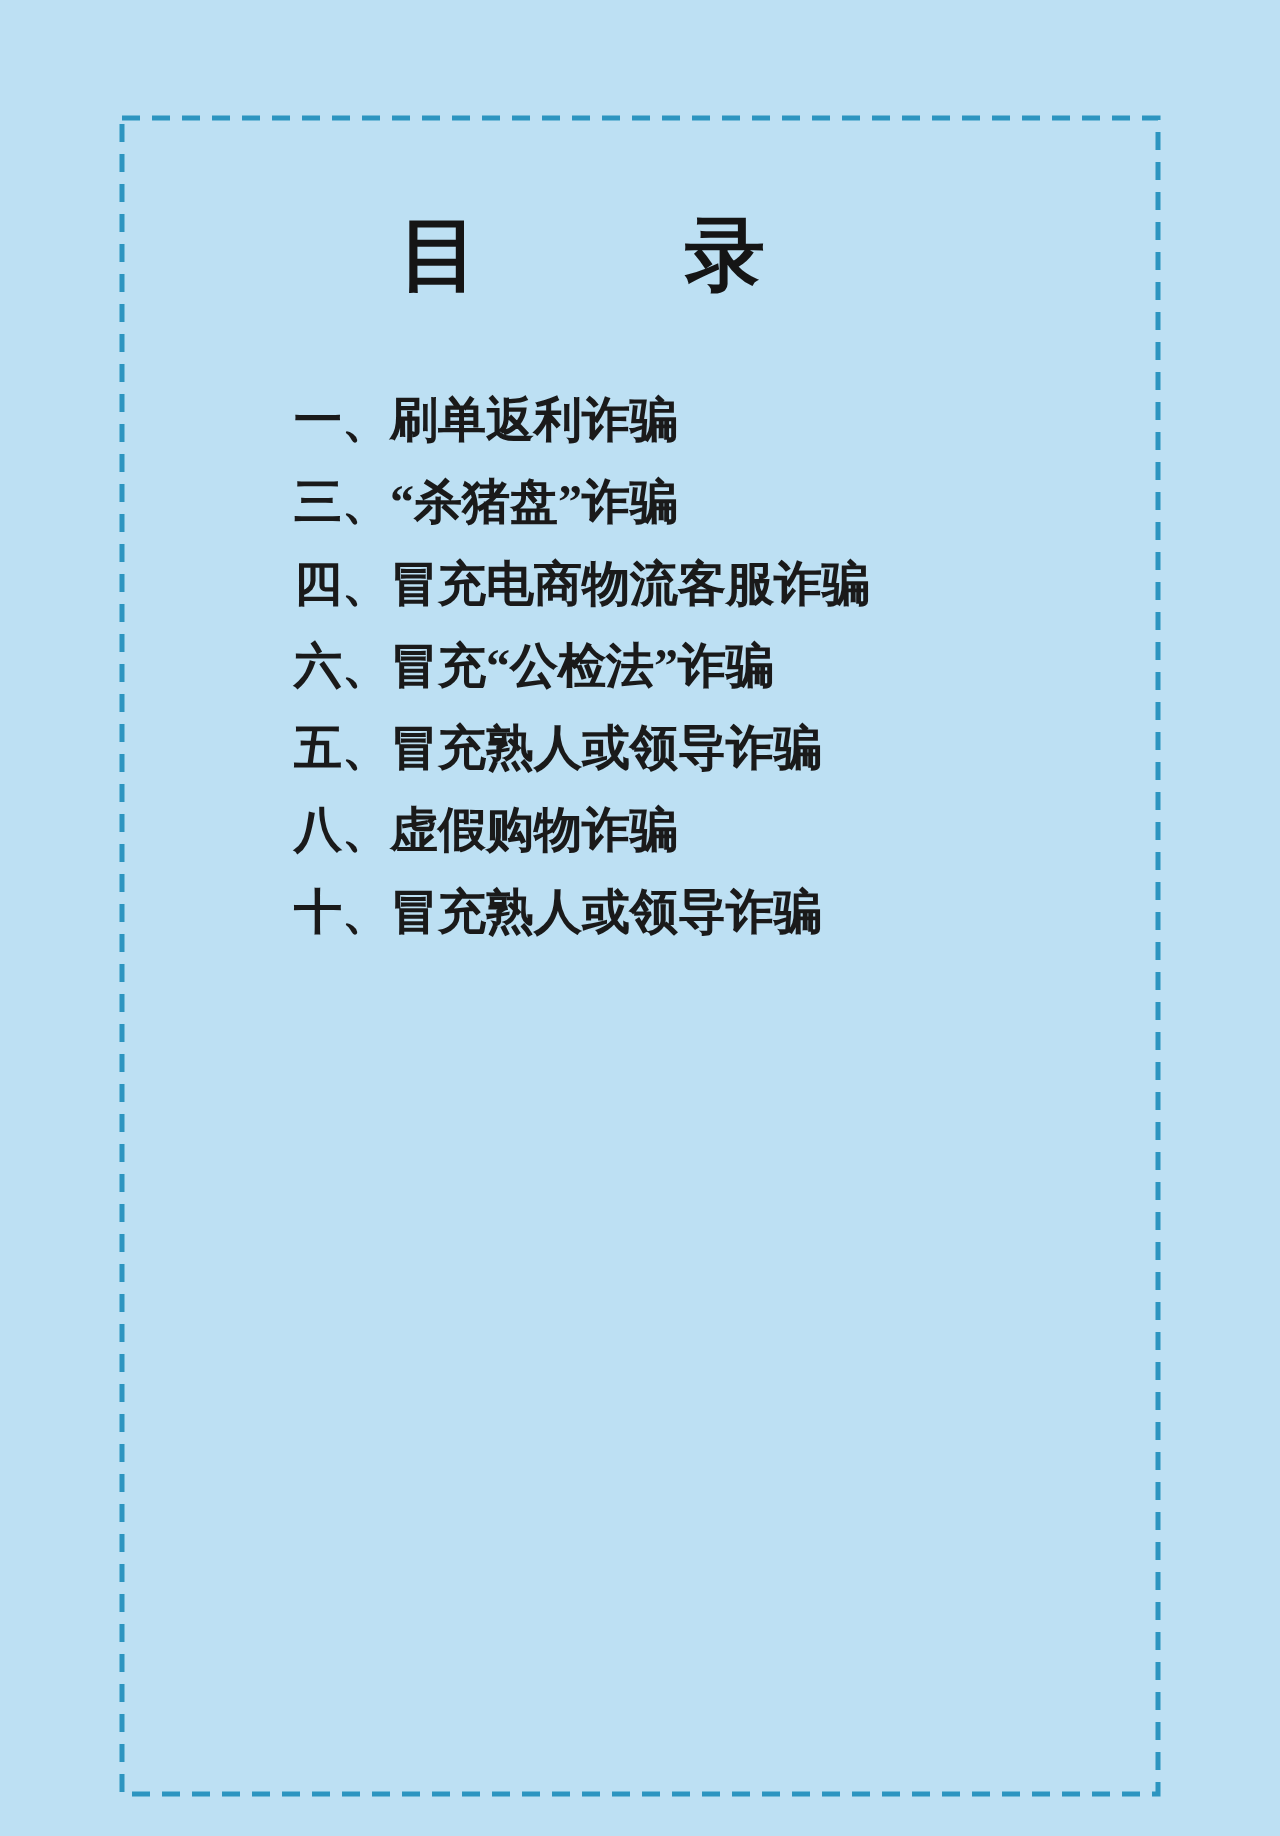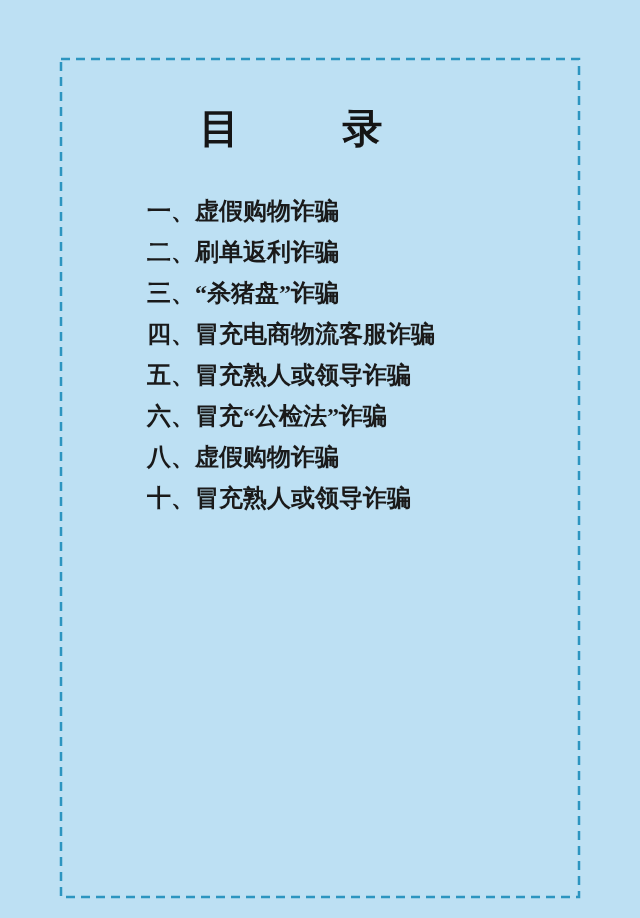--- a/index.html
+++ b/index.html
@@ -58,23 +58,22 @@
 
 <div class="page">
 
   <svg class="border-frame" viewBox="0 0 640 918" xmlns="http://www.w3.org/2000/svg" aria-hidden="true">
     <rect x="61" y="59" width="518" height="838" fill="none" stroke="#2d95c0" stroke-width="2.5" stroke-dasharray="9 6"></rect>
   </svg>
 
   <h1 class="page-title">目 录</h1>
 
   <ul class="toc-list">
-    <li class="toc-item">一、虚假购物诈骗</li>
-    <li class="toc-item">二、刷单返利诈骗</li>
+    <li class="toc-item">一、刷单返利诈骗</li>
     <li class="toc-item">三、“杀猪盘”诈骗</li>
     <li class="toc-item">四、冒充电商物流客服诈骗</li>
+    <li class="toc-item">六、冒充“公检法”诈骗</li>
     <li class="toc-item">五、冒充熟人或领导诈骗</li>
-    <li class="toc-item">六、冒充“公检法”诈骗</li>
     <li class="toc-item">八、虚假购物诈骗</li>
     <li class="toc-item">十、冒充熟人或领导诈骗</li>
   </ul>
 
 </div>
 
 </body></html>

